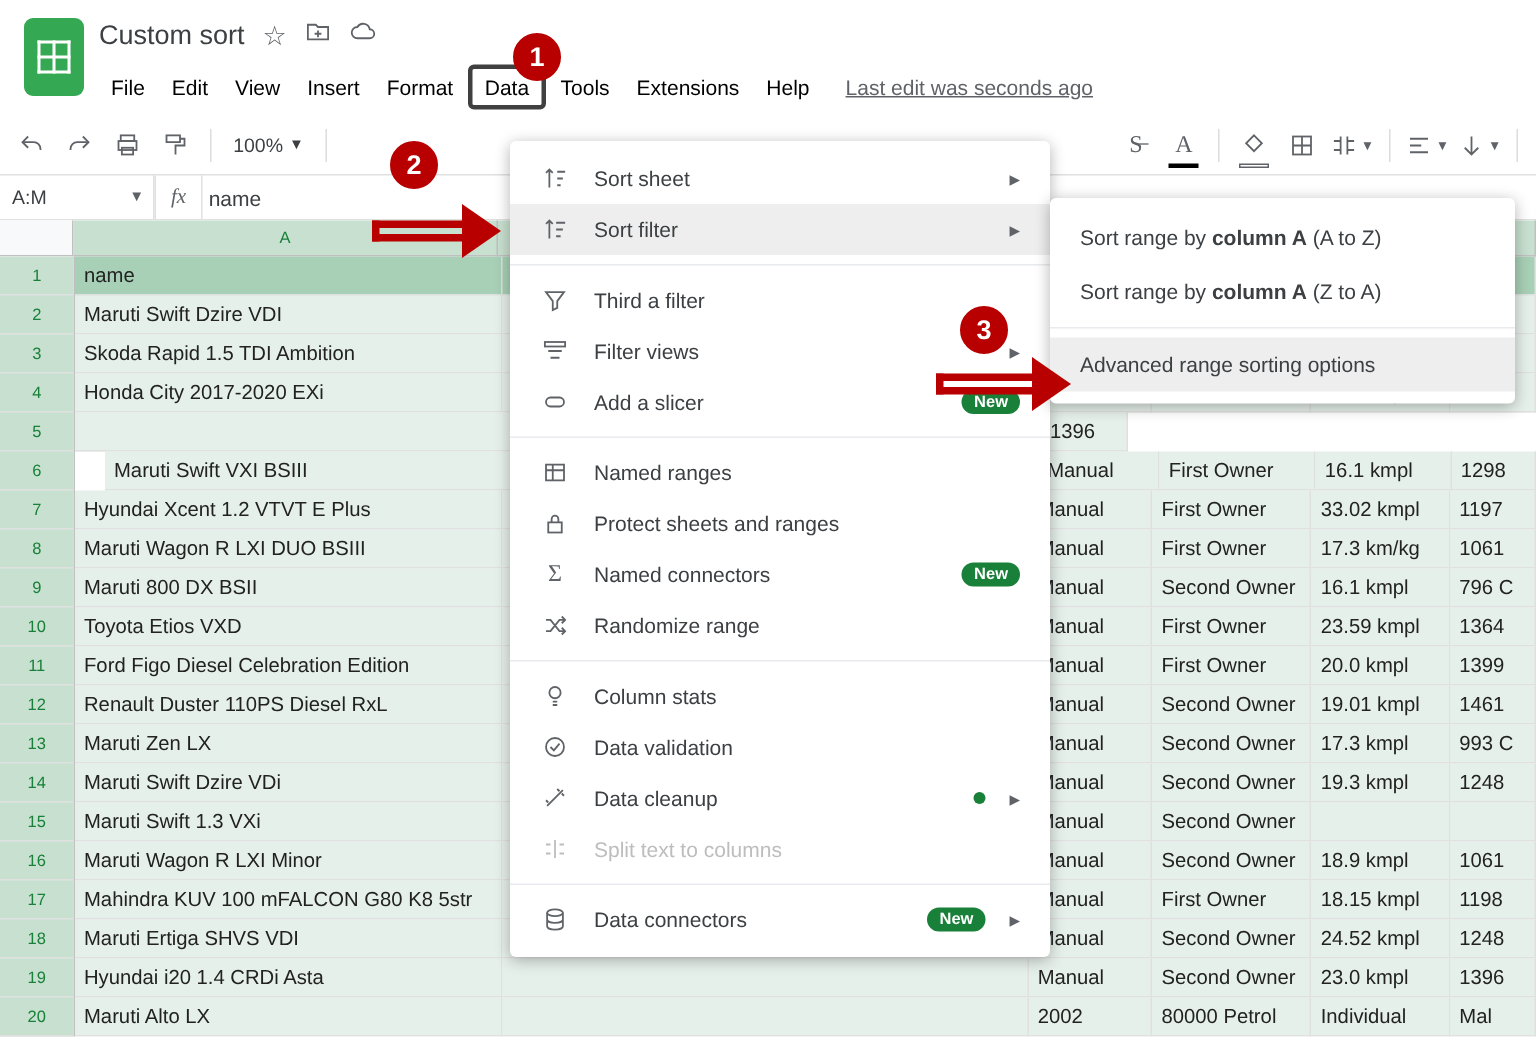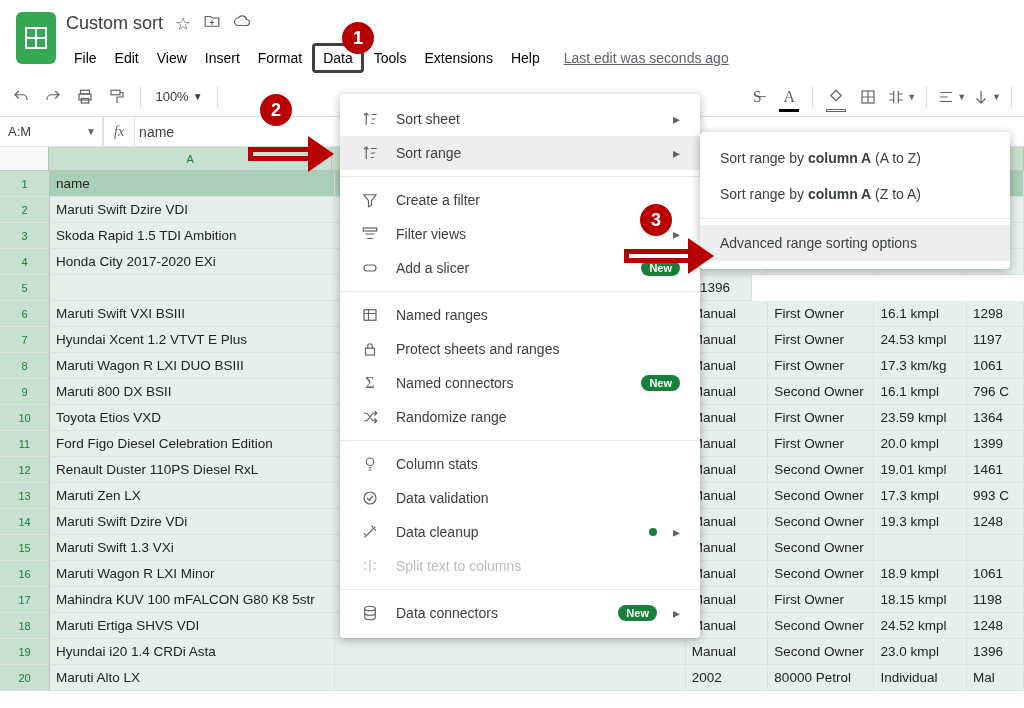--- a/index.html
+++ b/index.html
@@ -244,33 +244,33 @@
         <div class="cell sel" style="width: 58px; justify-content: flex-start;">1497</div>
       </div>
       <div class="row">
         <div class="cell sel" style="width: 358px; border-right: 1px solid rgb(224, 224, 224); background: rgb(230, 240, 234);"></div>
         <div class="cell sel" style="width: 84px;">Manual</div>
         <div class="cell sel" style="width: 108px;">First Owner</div>
         <div class="cell sel" style="width: 94px;">23.0 kmpl</div>
         <div class="cell sel" style="width: 58px; justify-content: flex-start;">1396</div>
       </div>
       <div class="row">
-        <div class="cell sel" style="width: 290px;">Maruti Swift VXI BSIII</div>
+        <div class="cell sel" style="width: 290px; margin-left: 20px;">Maruti Swift VXI BSIII</div>
         <div class="cell sel" style="width: 358px; border-right: 1px solid rgb(224, 224, 224); background: rgb(230, 240, 234);"></div>
         <div class="cell sel" style="width: 84px;">Manual</div>
         <div class="cell sel" style="width: 108px;">First Owner</div>
         <div class="cell sel" style="width: 94px;">16.1 kmpl</div>
         <div class="cell sel" style="width: 58px; justify-content: flex-start;">1298</div>
       </div>
       <div class="row">
         <div class="cell sel" style="width: 290px;">Hyundai Xcent 1.2 VTVT E Plus</div>
         <div class="cell sel" style="width: 358px; border-right: 1px solid rgb(224, 224, 224); background: rgb(230, 240, 234);"></div>
         <div class="cell sel" style="width: 84px;">Manual</div>
         <div class="cell sel" style="width: 108px;">First Owner</div>
-        <div class="cell sel" style="width: 94px;">24.53 kmpl</div>
+        <div class="cell sel" style="width: 94px;">33.02 kmpl</div>
         <div class="cell sel" style="width: 58px; justify-content: flex-start;">1197</div>
       </div>
       <div class="row">
         <div class="cell sel" style="width: 290px;">Maruti Wagon R LXI DUO BSIII</div>
         <div class="cell sel" style="width: 358px; border-right: 1px solid rgb(224, 224, 224); background: rgb(230, 240, 234);"></div>
         <div class="cell sel" style="width: 84px;">Manual</div>
         <div class="cell sel" style="width: 108px;">First Owner</div>
         <div class="cell sel" style="width: 94px;">17.3 km/kg</div>
         <div class="cell sel" style="width: 58px; justify-content: flex-start;">1061</div>
       </div>
@@ -382,31 +382,31 @@
       </span>
     <span class="lbl">Sort sheet</span>
       <span class="arrow">▸</span>
   </div>
   <div class="menu-row hover">
     <span class="ico">
         <svg class="icon" viewBox="0 0 24 24">
           <path d="M7 4v16M4 7l3-3 3 3M13 6h8M13 12h6M13 18h4"></path>
         </svg>
       </span>
-    <span class="lbl">Sort range</span>
+    <span class="lbl">Sort filter</span>
       <span class="arrow">▸</span>
   </div>
   <div class="menu-divider"></div>
   <div class="menu-row">
     <span class="ico">
         <svg class="icon" viewBox="0 0 24 24">
           <path d="M4 5h16l-6 8v6l-4 2v-8z"></path>
         </svg>
       </span>
-    <span class="lbl">Create a filter</span>
+    <span class="lbl">Third a filter</span>
   </div>
   <div class="menu-row">
     <span class="ico">
         <svg class="icon" viewBox="0 0 24 24">
           <rect x="3" y="4" width="18" height="4"></rect>
           <path d="M6 12h12M8 18h8"></path>
         </svg>
       </span>
     <span class="lbl">Filter views</span>
       <span class="arrow">▸</span>

